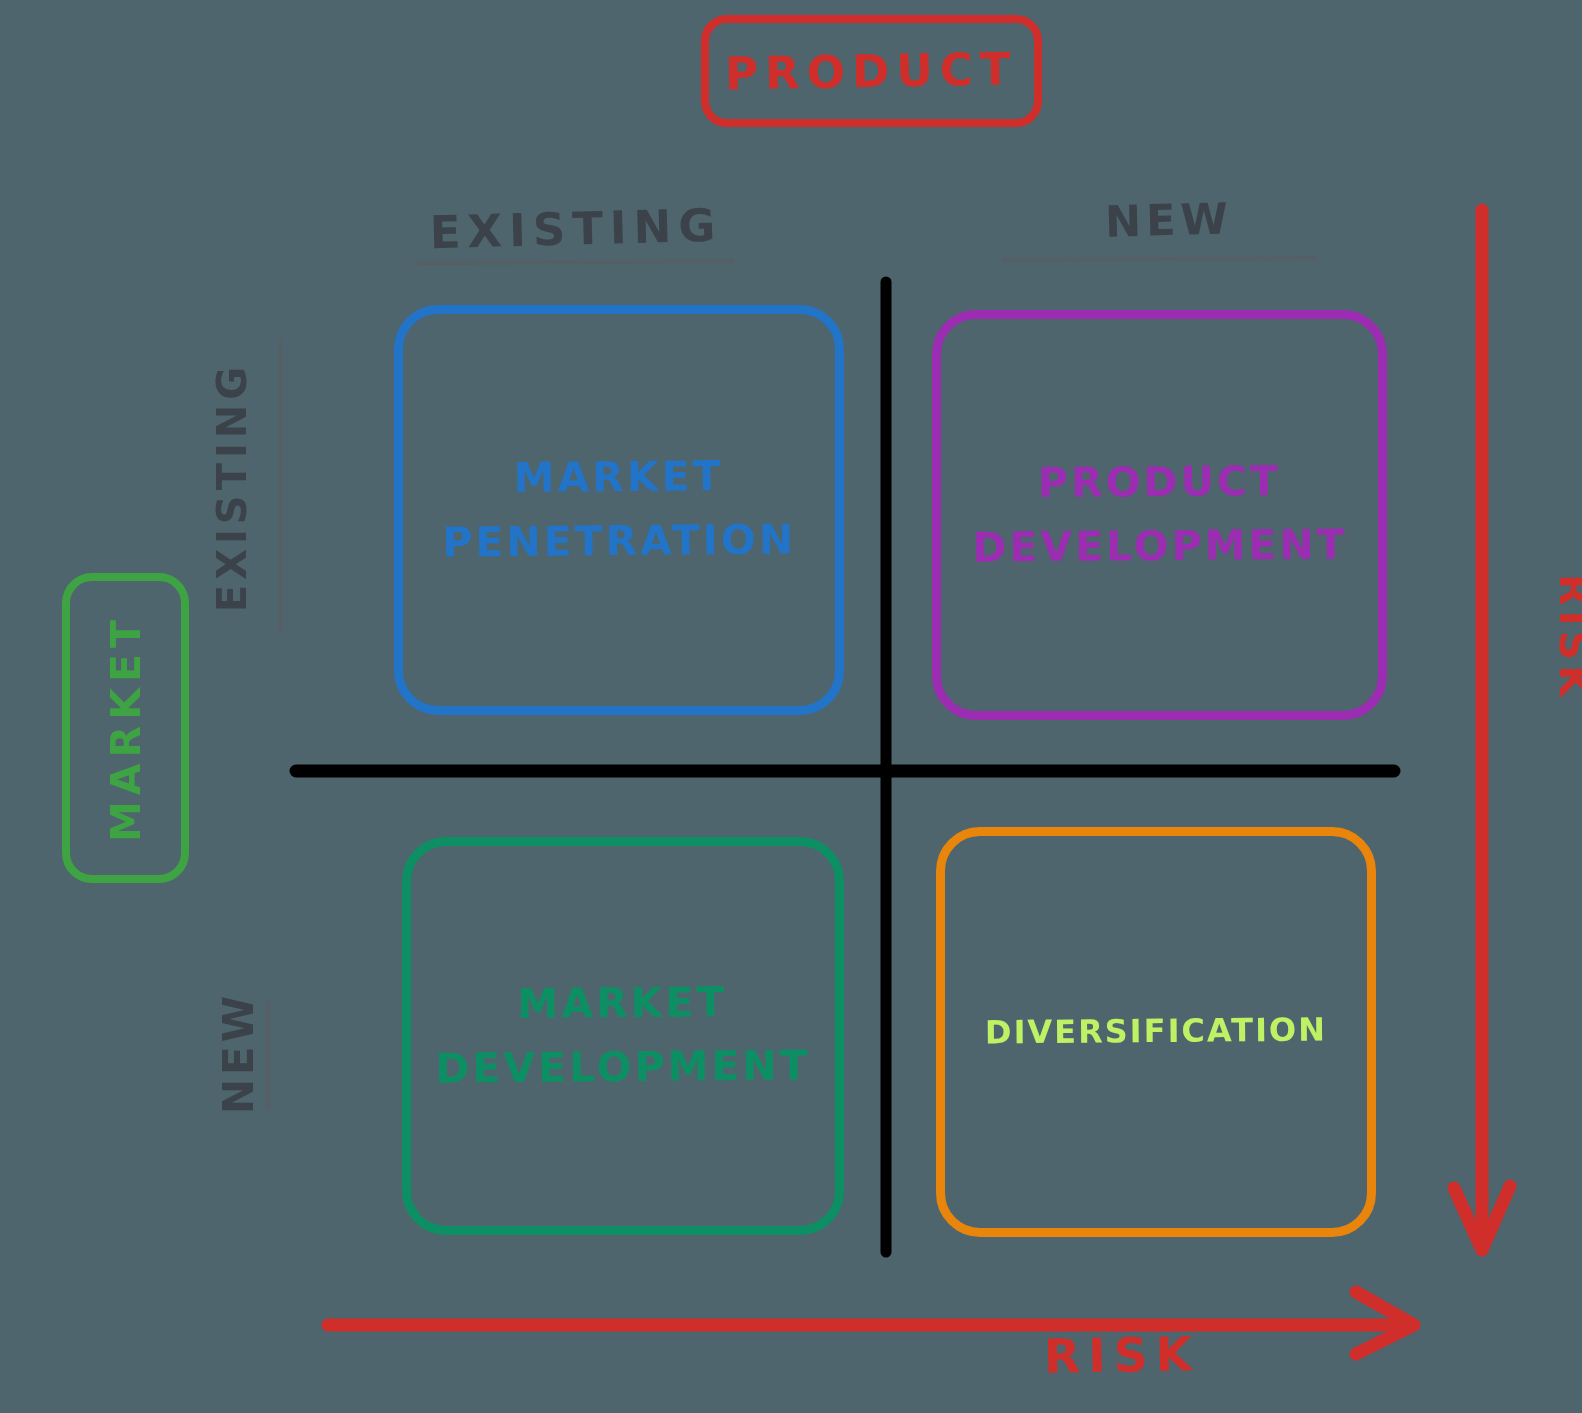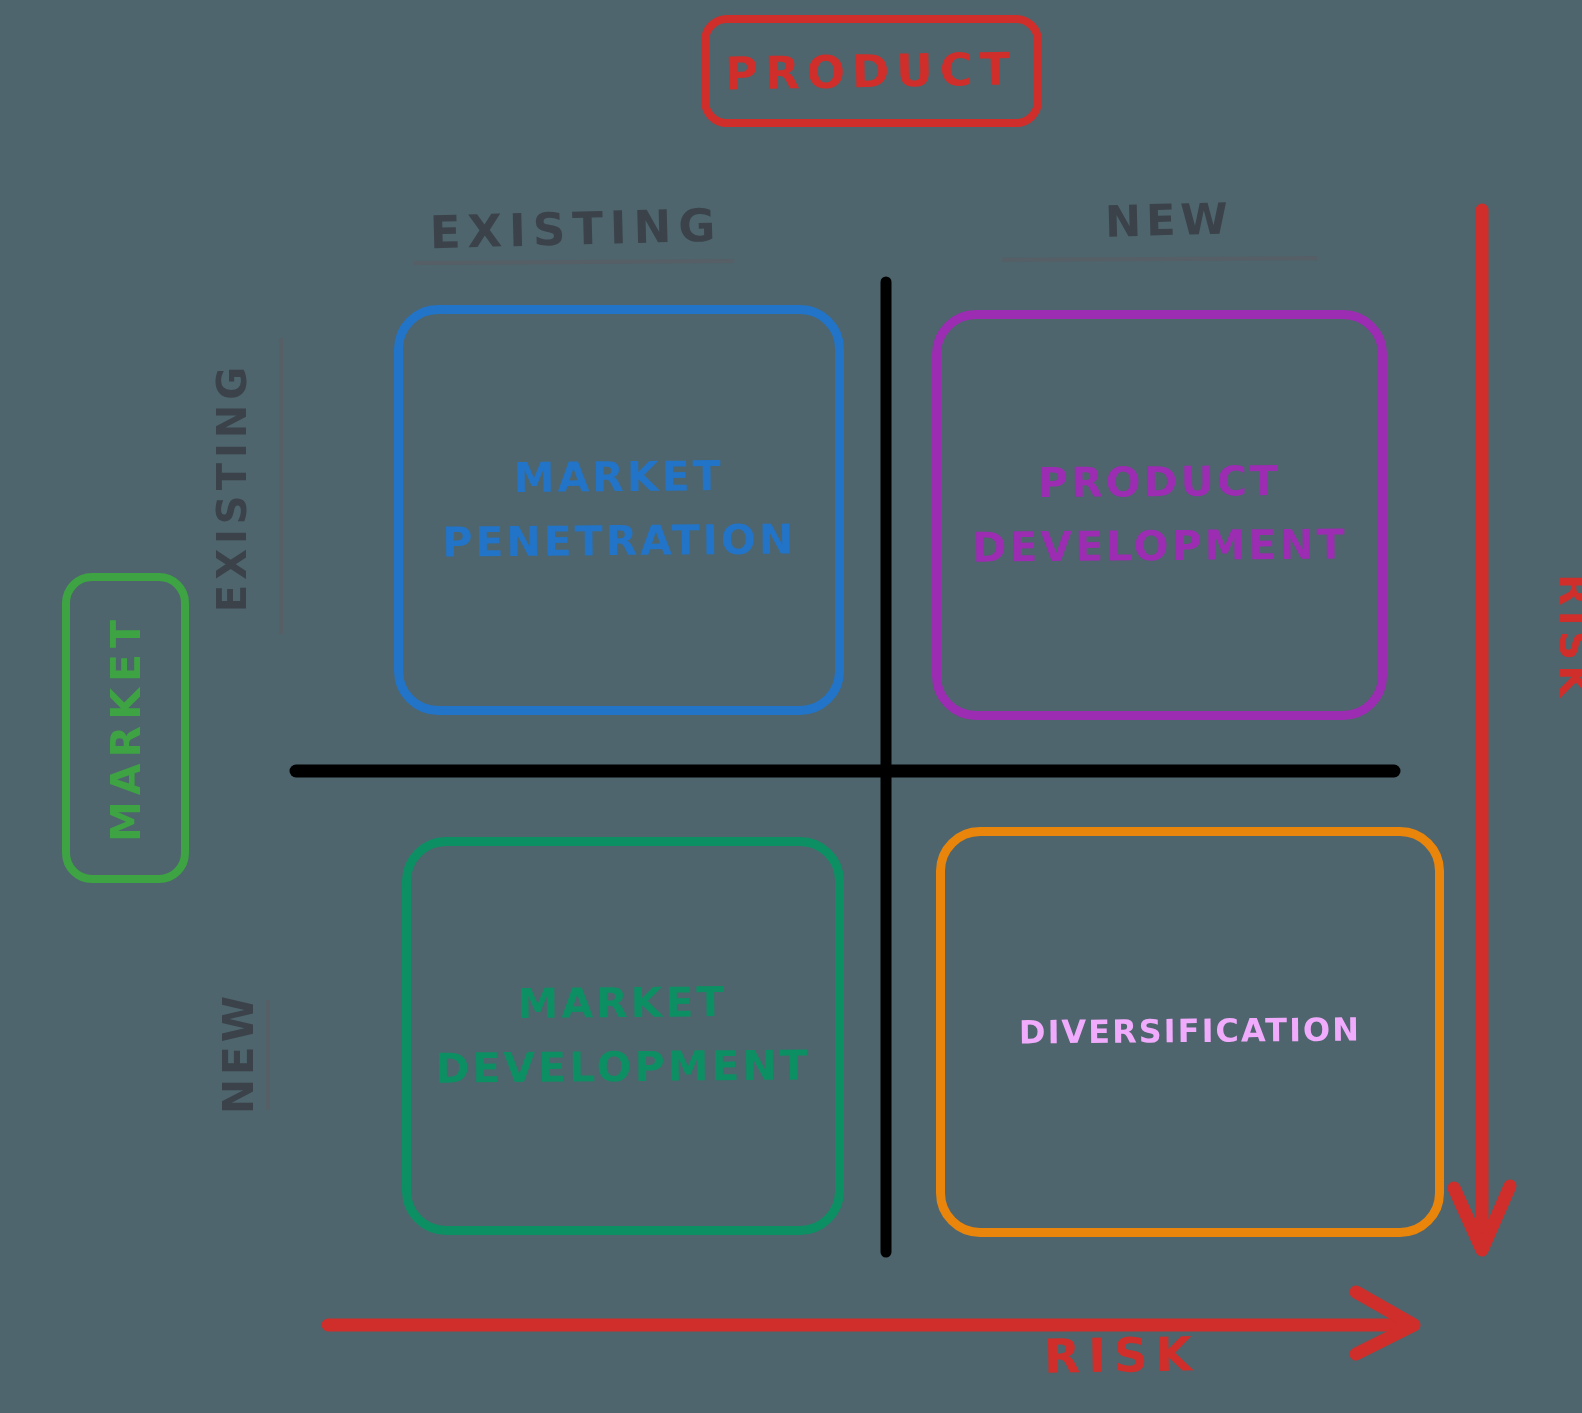--- a/index.html
+++ b/index.html
@@ -49,22 +49,22 @@
     white-space: pre-line;
     line-height: 1.55;
     transform: rotate(-0.5deg);
   }
   .quad-mp { left: 350px; top: 305px; width: 450px; height: 410px;
              border-color: #2274c8; color: #2274c8; font-size: 41px; letter-spacing: 3px; }
   .quad-pd { left: 888px; top: 310px; width: 455px; height: 410px;
              border-color: #9c2cb1; color: #9c2cb1; font-size: 41px; letter-spacing: 3px; }
   .quad-md { left: 358px; top: 837px; width: 442px; height: 398px;
              border-color: #0c9063; color: #0c9063; font-size: 41px; letter-spacing: 3px; }
-  .quad-dv { left: 892px; top: 827px; width: 508px; height: 410px;
-             border-color: #ea850c; color: #f0abfc; font-size: 32px; letter-spacing: 2px; text-align: right; }
+  .quad-dv { left: 892px; top: 827px; width: 440px; height: 410px;
+             border-color: #ea850c; color: #bef264; font-size: 32px; letter-spacing: 2px; text-align: right; }
 
   
   .cat-label {
     position: absolute;
     color: #3b424a;
     white-space: nowrap;
     transform: translate(-50%, -50%) rotate(-1.5deg);
   }
   .cat-col-existing { left: 532px; top: 229px; font-size: 45px; letter-spacing: 7px; }
   .cat-col-new     { left: 1125px; top: 220px; font-size: 43px; letter-spacing: 5px; }

